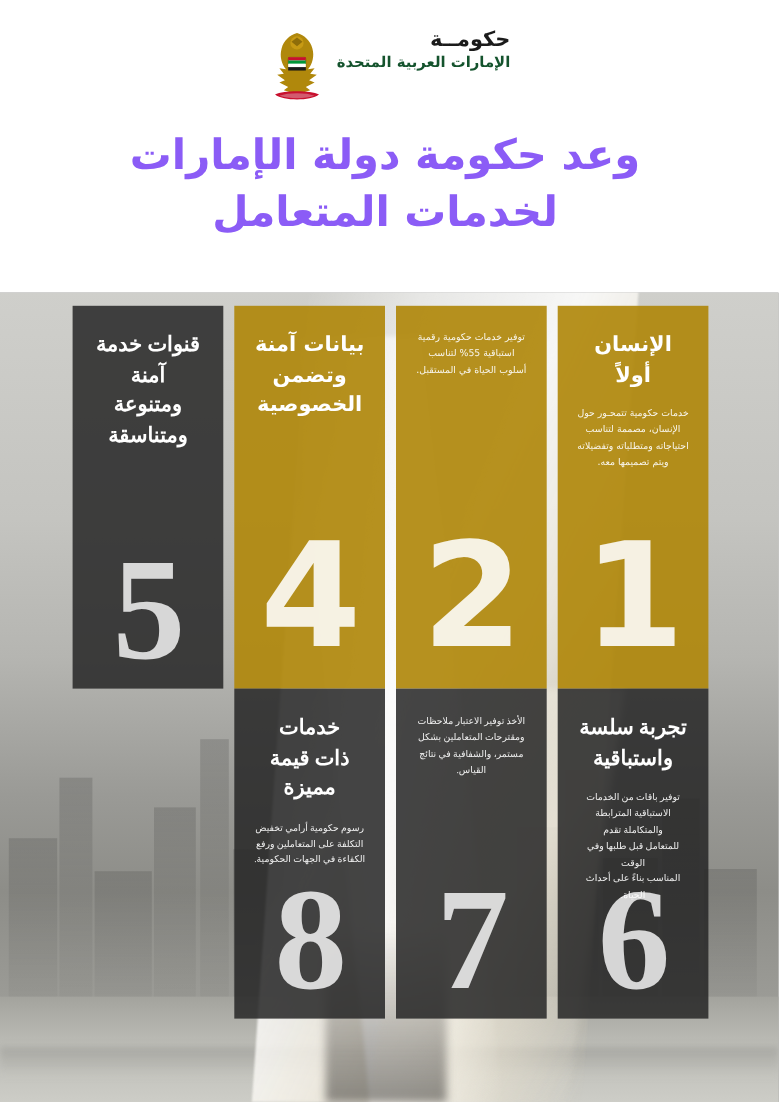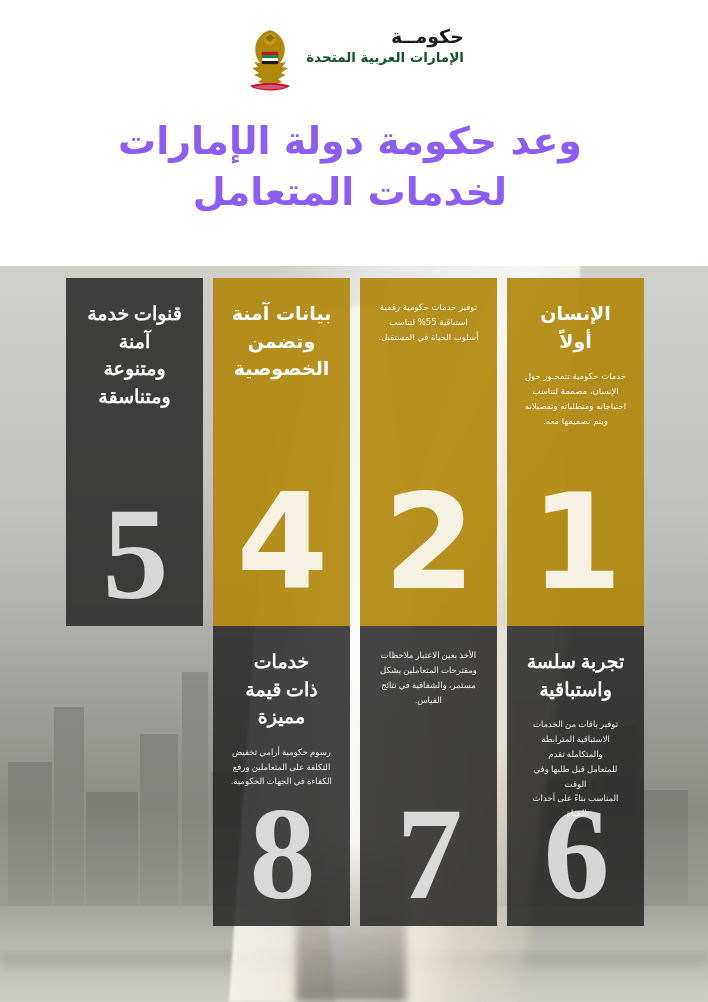--- a/index.html
+++ b/index.html
@@ -371,21 +371,21 @@
       <div class="card-title">تجربة سلسة
 واستباقية</div>
       <div class="card-desc">توفير باقات من الخدمات
 الاستباقية المترابطة والمتكاملة تقدم
 للمتعامل قبل طلبها وفي الوقت
 المناسب بناءً على أحداث الحياة.</div>
       <div class="card-number">6</div>
     </div>
 
     <div class="card dark">
-      <div class="card-desc">الأخذ بعين الاعتبار ملاحظات
+      <div class="card-desc">الأخذ توفير الاعتبار ملاحظات
 ومقترحات المتعاملين بشكل
 مستمر، والشفافية في نتائج
 القياس.</div>
       <div class="card-number">7</div>
     </div>
 
     <div class="card dark">
       <div class="card-title">خدمات
 ذات قيمة
 مميزة</div>

